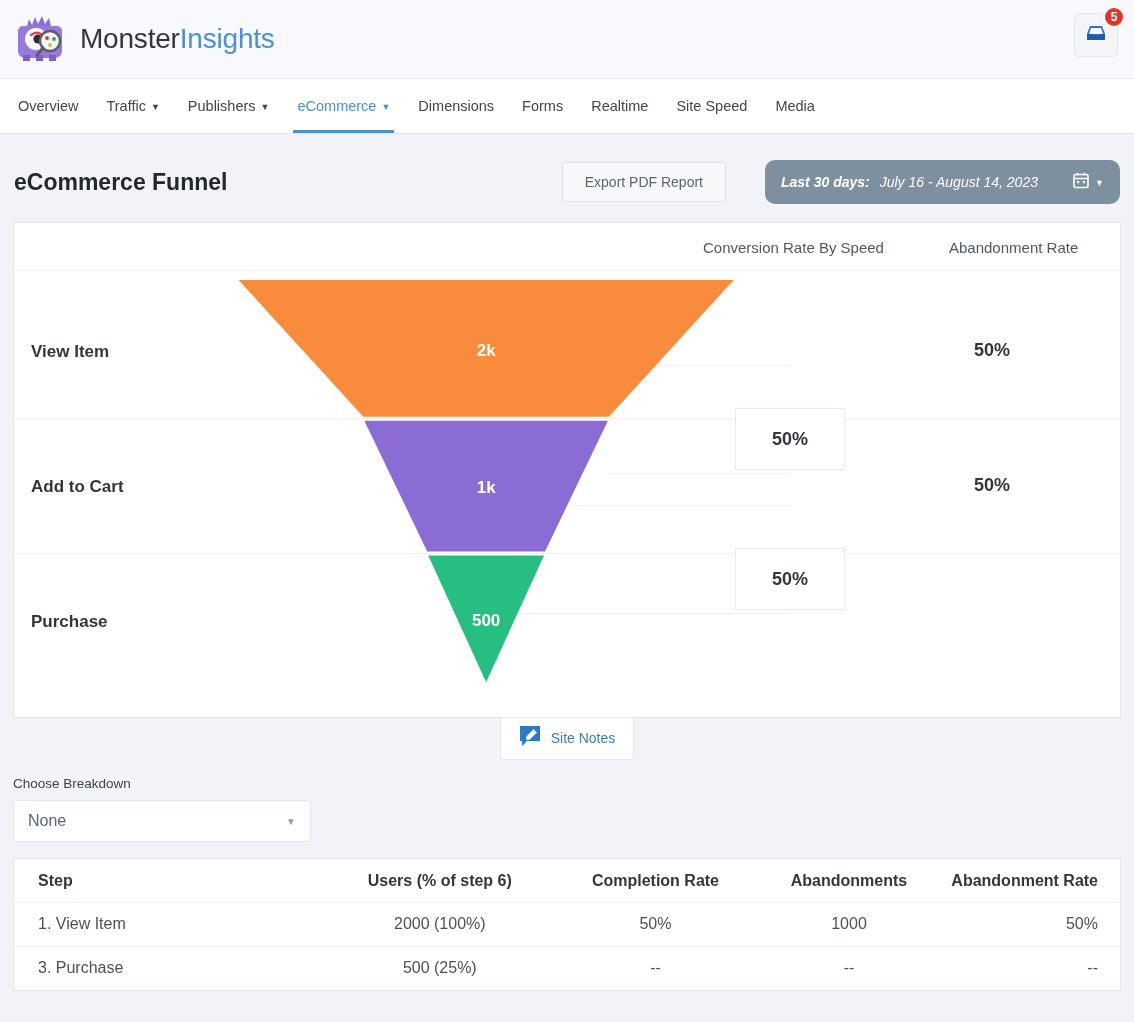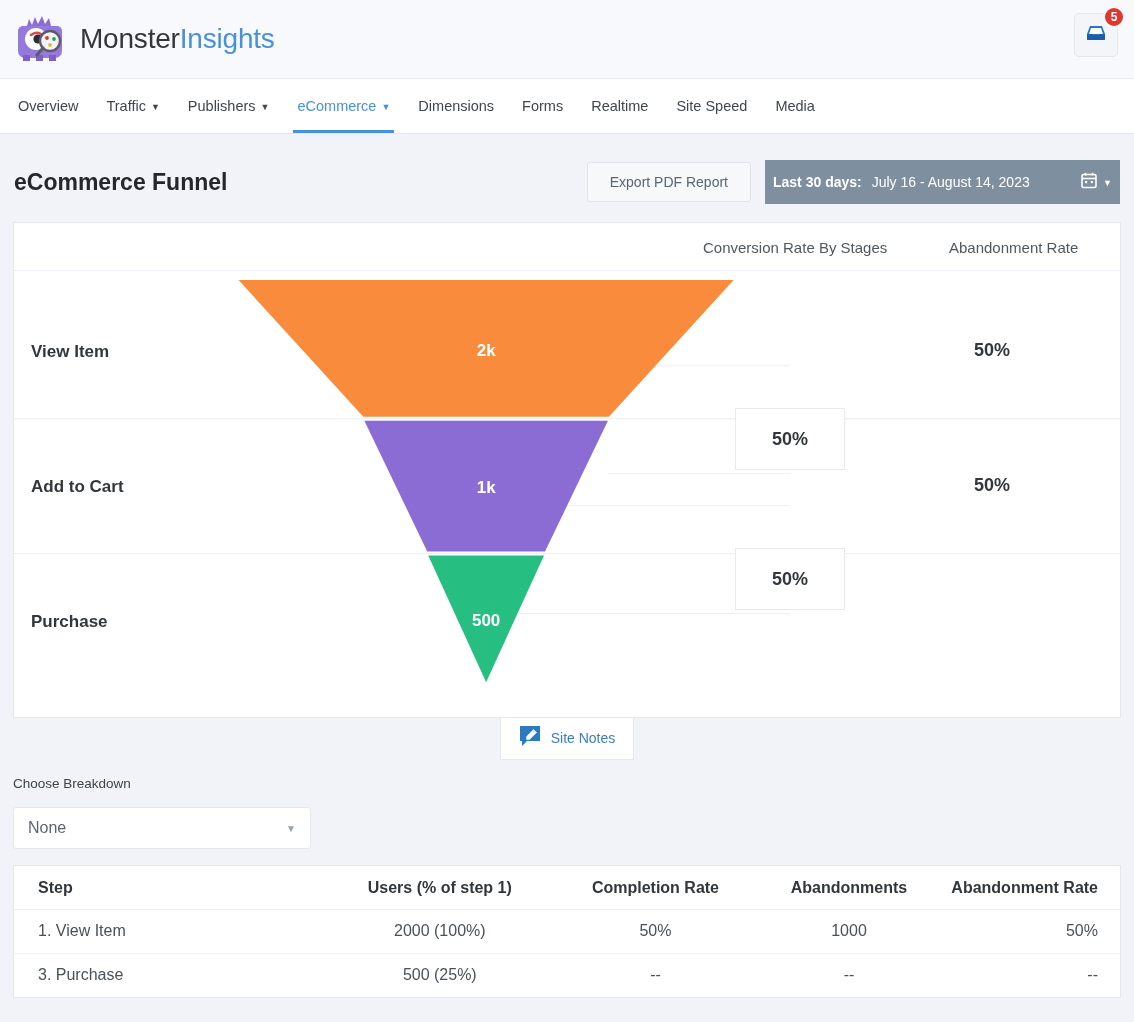--- a/index.html
+++ b/index.html
@@ -66,30 +66,31 @@
     height: 3px; background: #4a90d9;
   }
   .caret { font-size: 9px; line-height: 1; position: relative; top: 1px; }
 
   
   .page-head {
     display: flex; align-items: center;
     padding: 26px 14px 18px 14px;
   }
   .page-title { font-size: 23px; font-weight: 700; color: #23282d; }
-  .head-actions { margin-left: auto; display: flex; align-items: center; gap: 14px; }
+  .head-actions { margin-left: auto; display: flex; align-items: center; gap: 39px; }
   .btn-export {
     background: #f7f8fa; border: 1px solid #dfe3ea; border-radius: 3px;
     padding: 11px 22px; font-size: 14px; color: #5a6570; cursor: pointer;
   }
   .btn-date {
-    background: #7e8fa0; color: #fff; border-radius: 0;
-    padding: 12px 8px; font-size: 14px; cursor: pointer;
+    background: #7e8fa0; color: #fff; border-radius: 10px;
+    padding: 12px 16px; font-size: 14px; cursor: pointer;
     display: flex; align-items: center; gap: 10px;
     min-width: 355px;
+    font-style: italic;
   }
   .btn-date .bold { font-weight: 700; }
   .btn-date .sep { margin-left: auto; display: flex; align-items: center; gap: 6px; }
 
   
   .card {
     background: #fff;
     border: 1px solid #e3e7ee;
     margin: 0 13px;
     position: relative;
@@ -136,21 +137,21 @@
     cursor: pointer;
   }
   .site-notes a {
     color: #3c7cc4; font-size: 14px; 
   }
 
   
   .breakdown { padding: 16px 13px 0 13px; }
   .breakdown-label { font-size: 13.5px; color: #3c434a; font-weight: 400; }
   .select-box {
-    margin-top: 16px;
+    margin-top: 9px;
     width: 298px; height: 42px;
     background: #fff; border: 1px solid #e3e7ee;
     border-radius: 3px;
     display: flex; align-items: center;
     padding: 0 14px; cursor: pointer;
     font-size: 16px; color: #5b6570;
   }
   .select-arrow { margin-left: auto; color: #9aa3ad; font-size: 10px; }
 
   
@@ -268,21 +269,21 @@
           </svg>
         </span>
         <span class="caret">▼</span>
       </span>
     </div>
   </div>
 </div>
 
 <div class="card">
   <div class="funnel-head">
-    <span class="h-conv">Conversion Rate By Stages</span>
+    <span class="h-conv">Conversion Rate By Speed</span>
     <span class="h-aband">Abandonment Rate</span>
   </div>
 
   <div class="funnel-body">
     <svg class="funnel-svg" viewBox="0 0 1108 446" preserveAspectRatio="none">
 
       <line x1="0" y1="148" x2="1108" y2="148" stroke="#eceff4" stroke-width="1"></line>
       <line x1="0" y1="283" x2="1108" y2="283" stroke="#eceff4" stroke-width="1"></line>
 
       <line x1="595" y1="95" x2="778" y2="95" stroke="#eceff4" stroke-width="1"></line>
@@ -332,21 +333,21 @@
     <span>None</span>
     <span class="select-arrow">▼</span>
   </div>
 </div>
 
 <div class="table-card">
   <table>
     <thead>
       <tr>
         <th class="col-step">Step</th>
-        <th class="col-users">Users (% of step 1)</th>
+        <th class="col-users">Users (% of step 6)</th>
         <th class="col-comp">Completion Rate</th>
         <th class="col-aband">Abandonments</th>
         <th class="col-arate">Abandonment Rate</th>
       </tr>
     </thead>
     <tbody>
       <tr>
         <td class="col-step">1. View Item</td>
         <td class="col-users">2000 (100%)</td>
         <td class="col-comp">50%</td>

